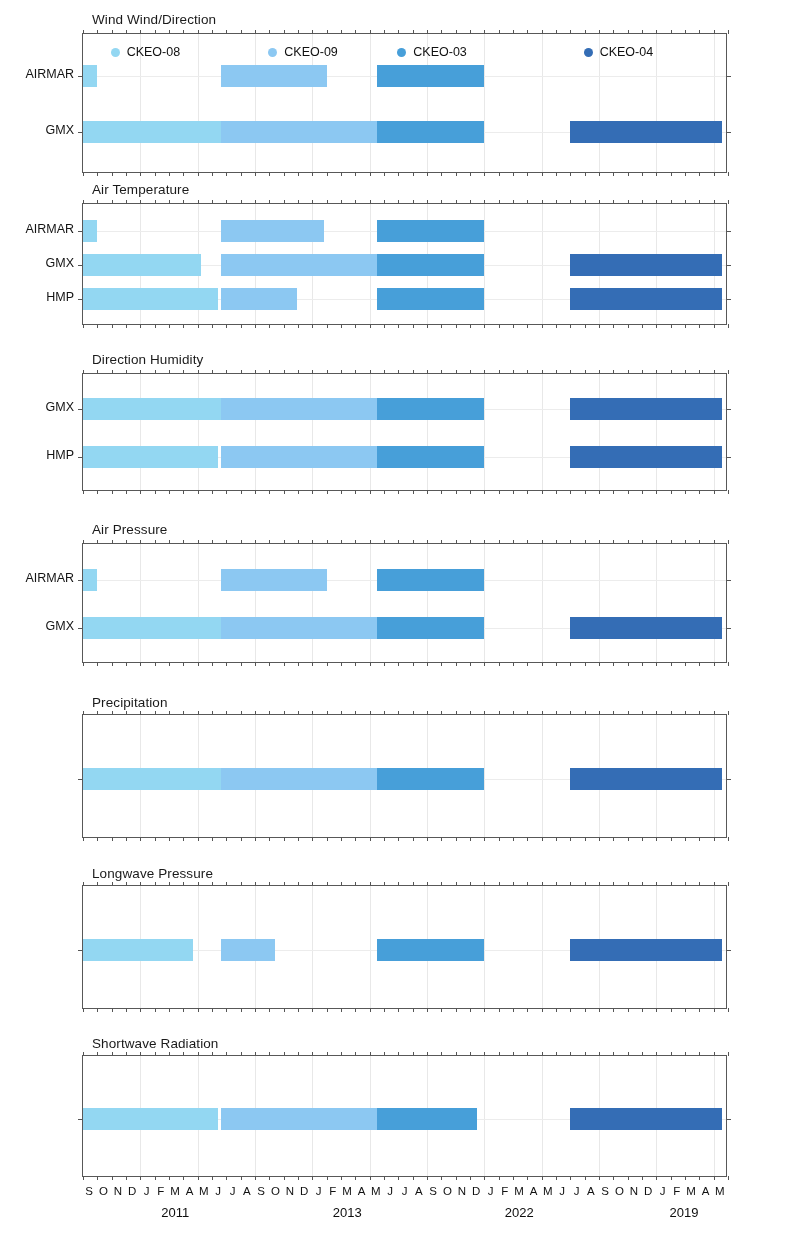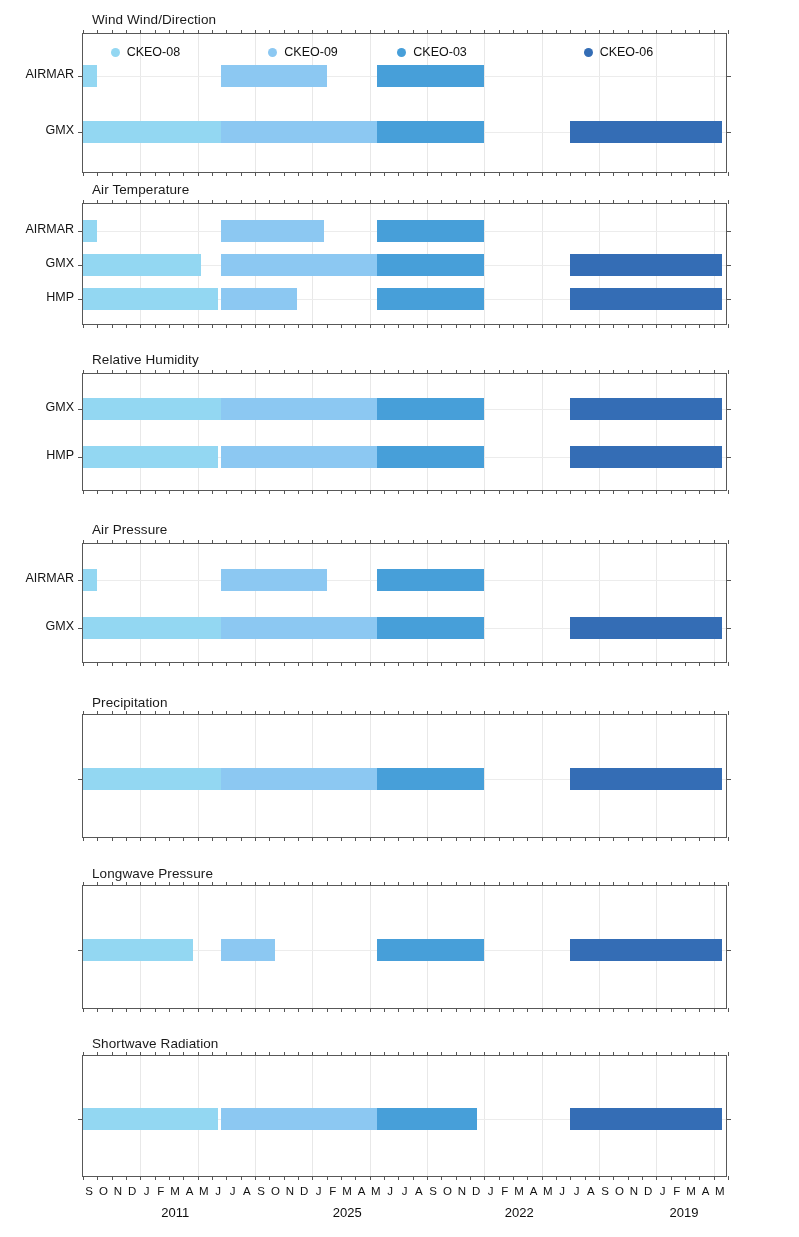--- a/index.html
+++ b/index.html
@@ -374,21 +374,21 @@
         <div class="hgrid" style="top: 95.16px;"></div>
         <div class="ytick left" style="top: 95.16px;"></div>
         <div class="ytick right" style="top: 95.16px;"></div>
         <div class="bar" title="CKEO-01" style="left: 0px; width: 134.733px; top: 84.16px; background: rgb(147, 215, 242);"></div>
         <div class="bar" title="CKEO-02" style="left: 137.6px; width: 75.9667px; top: 84.16px; background: rgb(140, 200, 242);"></div>
         <div class="bar" title="CKEO-03" style="left: 293.833px; width: 107.5px; top: 84.16px; background: rgb(71, 159, 217);"></div>
         <div class="bar" title="CKEO-04" style="left: 487.333px; width: 151.933px; top: 84.16px; background: rgb(52, 109, 181);"></div>
       </div>
     </div>
     <div class="panel" style="top: 0px;">
-      <div class="panel-title" style="top: 352px;">Relative Humidity</div>
+      <div class="panel-title" style="top: 352px;">Direction Humidity</div>
       <div class="row-label" style="left: 0px; width: 74px; top: 400.4px;">GMX</div>
       <div class="row-label" style="left: 0px; width: 74px; top: 447.6px;">HMP</div>
       <div class="plot" style="top: 373px; height: 118px;">
         <div class="vgrid" style="left: 57.3333px;"></div>
         <div class="vgrid" style="left: 114.667px;"></div>
         <div class="vgrid" style="left: 172px;"></div>
         <div class="vgrid" style="left: 229.333px;"></div>
         <div class="vgrid" style="left: 286.667px;"></div>
         <div class="vgrid" style="left: 344px;"></div>
         <div class="vgrid" style="left: 401.333px;"></div>
@@ -979,21 +979,21 @@
     <div class="legend-item" style="left: 268.333px; top: 45px;">
       <span class="legend-dot" style="background: rgb(140, 200, 242);"></span>
       <span>CKEO-09</span>
     </div>
     <div class="legend-item" style="left: 397.333px; top: 45px;">
       <span class="legend-dot" style="background: rgb(71, 159, 217);"></span>
       <span>CKEO-03</span>
     </div>
     <div class="legend-item" style="left: 583.667px; top: 45px;">
       <span class="legend-dot" style="background: rgb(52, 109, 181);"></span>
-      <span>CKEO-06</span>
+      <span>CKEO-04</span>
     </div>
     <div id="xaxis">
       <div class="month-label" style="left: 81.1667px;">S</div>
       <div class="month-label" style="left: 95.5px;">O</div>
       <div class="month-label" style="left: 109.833px;">N</div>
       <div class="month-label" style="left: 124.167px;">D</div>
       <div class="month-label" style="left: 138.5px;">J</div>
       <div class="month-label" style="left: 152.833px;">F</div>
       <div class="month-label" style="left: 167.167px;">M</div>
       <div class="month-label" style="left: 181.5px;">A</div>
@@ -1028,17 +1028,17 @@
       <div class="month-label" style="left: 597.167px;">S</div>
       <div class="month-label" style="left: 611.5px;">O</div>
       <div class="month-label" style="left: 625.833px;">N</div>
       <div class="month-label" style="left: 640.167px;">D</div>
       <div class="month-label" style="left: 654.5px;">J</div>
       <div class="month-label" style="left: 668.833px;">F</div>
       <div class="month-label" style="left: 683.167px;">M</div>
       <div class="month-label" style="left: 697.5px;">A</div>
       <div class="month-label" style="left: 711.833px;">M</div>
       <div class="year-label" style="left: 145.167px;">2011</div>
-      <div class="year-label" style="left: 317.167px;">2025</div>
+      <div class="year-label" style="left: 317.167px;">2013</div>
       <div class="year-label" style="left: 489.167px;">2022</div>
       <div class="year-label" style="left: 654px;">2019</div>
     </div>
   </div>
 
 </body></html>

